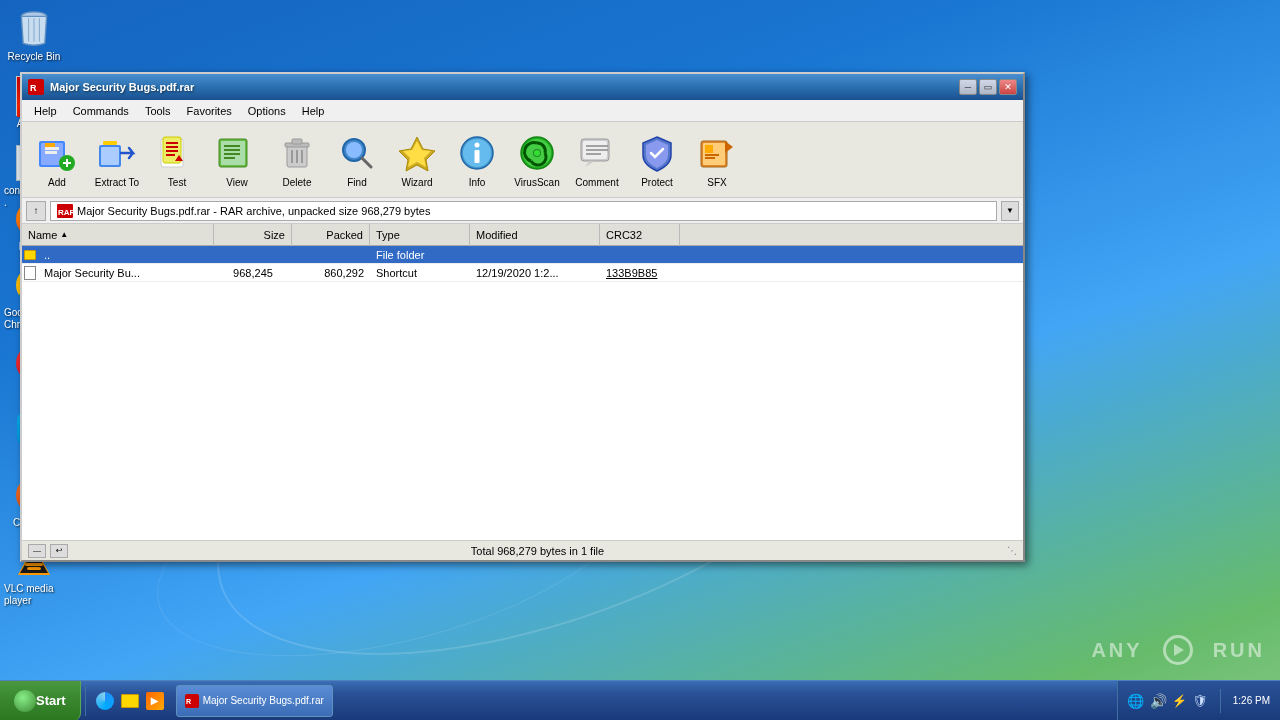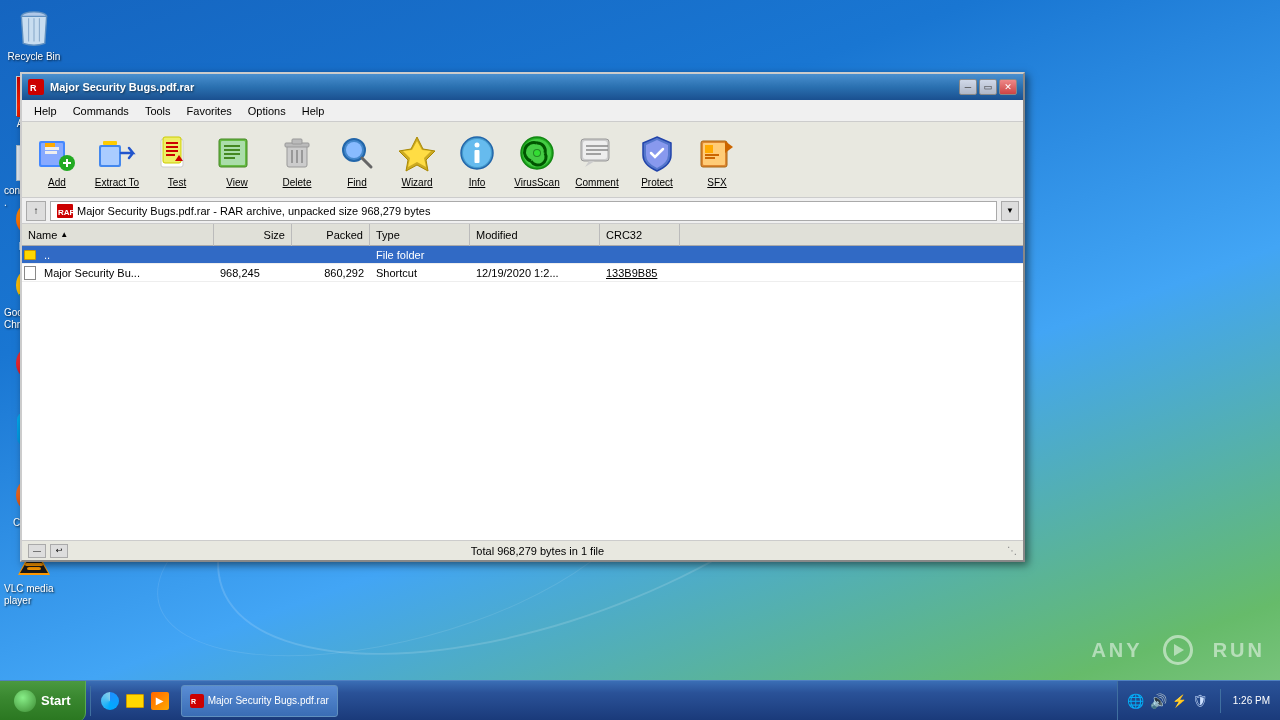--- a/index.html
+++ b/index.html
@@ -105,21 +105,20 @@
       height: 40px;
       padding: 0 14px;
       background: linear-gradient(to bottom, #4a9940 0%, #3a8830 40%, #2a7720 100%);
       border: none;
       border-right: 1px solid #5aaa50;
       color: white;
       font-size: 13px;
       font-weight: bold;
       display: flex;
       align-items: center;
-      gap: 5px;
       cursor: pointer;
       border-radius: 0 0 8px 0;
     }
 
     .start-orb {
       width: 22px;
       height: 22px;
       border-radius: 50%;
       background: radial-gradient(circle at 40% 35%, #88ee88, #3a8830);
       display: flex;
@@ -257,21 +256,20 @@
 
     
     .toolbar {
       height: 76px;
       background: #e8e8e0;
       border-bottom: 1px solid #ccc;
       display: flex;
       align-items: center;
       padding: 4px 6px;
       gap: 2px;
-      text-decoration: underline;
     }
 
     .toolbar-btn {
       display: flex;
       flex-direction: column;
       align-items: center;
       width: 58px;
       height: 68px;
       padding: 4px 2px;
       cursor: pointer;
@@ -807,21 +805,21 @@
           <div class="file-cell" style="width:100px;color:white;">File folder</div>
           <div class="file-cell" style="width:130px;color:white;"></div>
           <div class="file-cell" style="width:80px;color:white;"></div>
         </div>
 
         <div class="file-row" style="display:flex;">
           <div style="width:16px;height:18px;display:flex;align-items:center;justify-content:center;flex-shrink:0;">
             <div style="width:12px;height:14px;background:white;border:1px solid #888;"></div>
           </div>
           <div class="file-cell" style="width:176px;">Major Security Bu...</div>
-          <div class="file-cell" style="width:78px;text-align:left;">968,245</div>
+          <div class="file-cell" style="width:78px;text-align:center;">968,245</div>
           <div class="file-cell" style="width:78px;text-align:right;">860,292</div>
           <div class="file-cell" style="width:100px;">Shortcut</div>
           <div class="file-cell" style="width:130px;">12/19/2020 1:2...</div>
           <div class="file-cell" style="width:80px;text-decoration:underline;">133B9B85</div>
         </div>
 
       </div>
     </div>
 
     <div class="status-bar">

